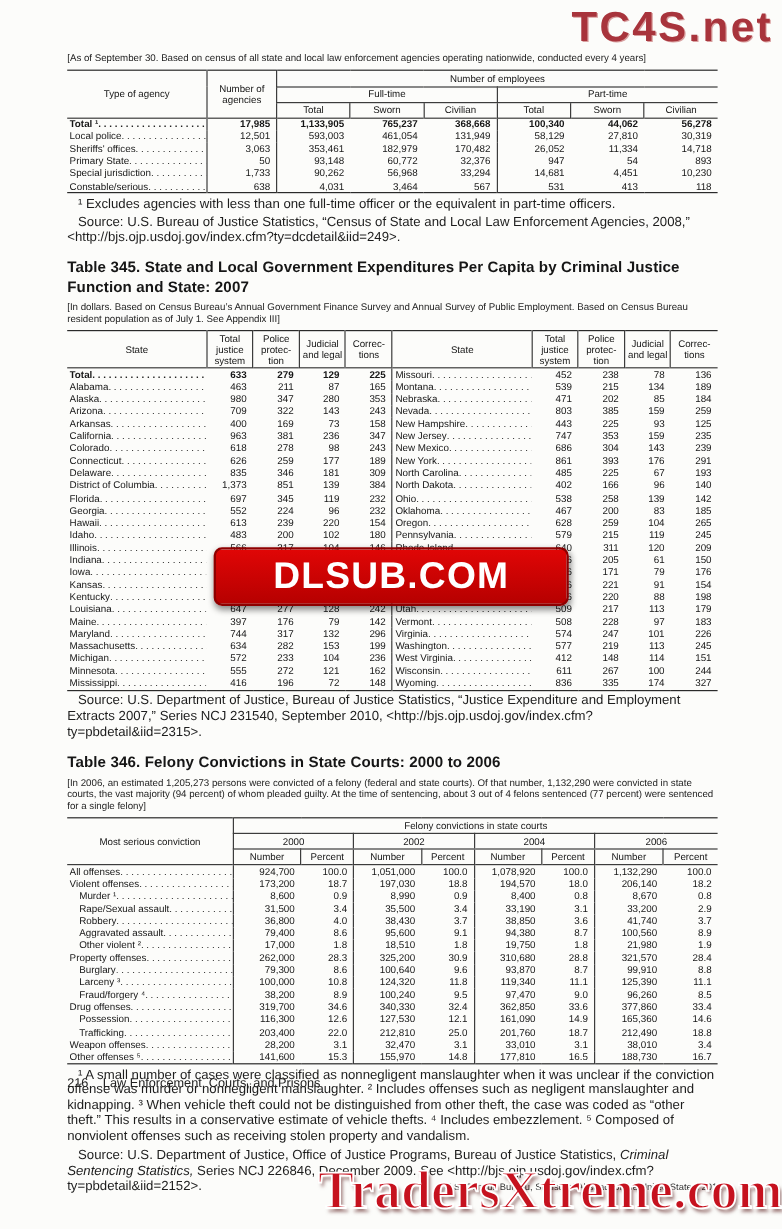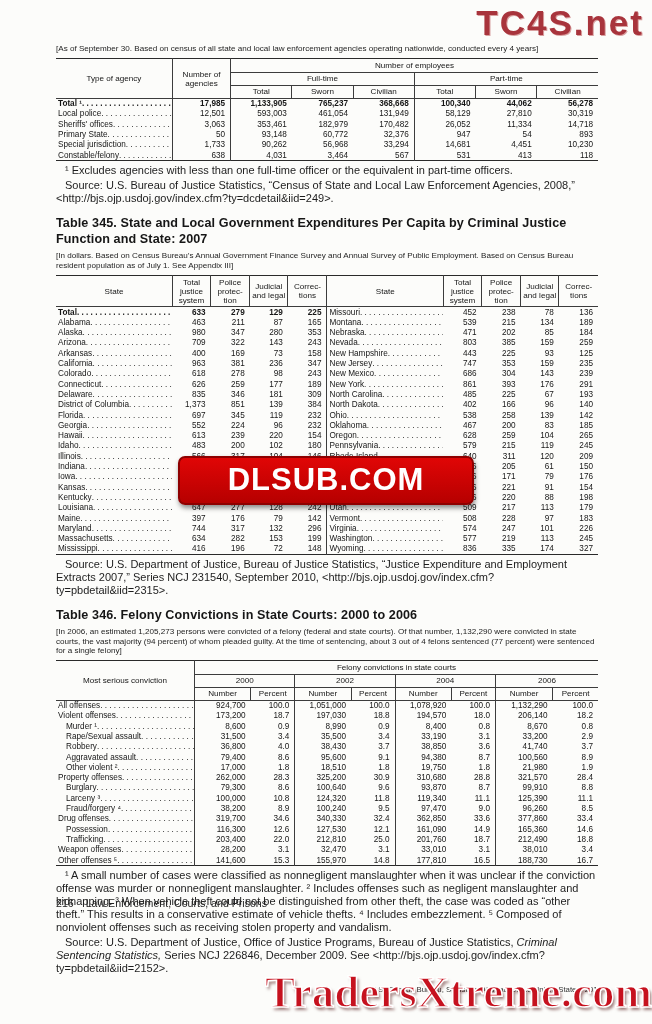--- a/index.html
+++ b/index.html
@@ -164,21 +164,21 @@
             <td class="num vl">90,262</td>
             <td class="num">56,968</td>
             <td class="num">33,294</td>
             <td class="num vl">14,681</td>
             <td class="num">4,451</td>
             <td class="num">10,230</td>
           </tr>
           <tr>
             <td class="lbl">
               <div>
-                <span>Constable/felony</span>
+                <span>Constable/serious</span>
                 <span class="dots"></span>
               </div>
             </td>
             <td class="num vl">638</td>
             <td class="num vl">4,031</td>
             <td class="num">3,464</td>
             <td class="num">567</td>
             <td class="num vl">531</td>
             <td class="num">413</td>
             <td class="num">118</td>
@@ -718,20 +718,64 @@
             <td class="lbl vl">
               <div>
                 <span>Washington</span>
                 <span class="dots"></span>
               </div>
             </td>
             <td class="num">577</td>
             <td class="num">219</td>
             <td class="num">113</td>
             <td class="num">245</td>
+          </tr>
+          <tr>
+            <td class="lbl">
+              <div>
+                <span>Michigan</span>
+                <span class="dots"></span>
+              </div>
+            </td>
+            <td class="num">572</td>
+            <td class="num">233</td>
+            <td class="num">104</td>
+            <td class="num">236</td>
+            <td class="lbl vl">
+              <div>
+                <span>West Virginia</span>
+                <span class="dots"></span>
+              </div>
+            </td>
+            <td class="num">412</td>
+            <td class="num">148</td>
+            <td class="num">114</td>
+            <td class="num">151</td>
+          </tr>
+          <tr>
+            <td class="lbl">
+              <div>
+                <span>Minnesota</span>
+                <span class="dots"></span>
+              </div>
+            </td>
+            <td class="num">555</td>
+            <td class="num">272</td>
+            <td class="num">121</td>
+            <td class="num">162</td>
+            <td class="lbl vl">
+              <div>
+                <span>Wisconsin</span>
+                <span class="dots"></span>
+              </div>
+            </td>
+            <td class="num">611</td>
+            <td class="num">267</td>
+            <td class="num">100</td>
+            <td class="num">244</td>
           </tr>
           <tr>
             <td class="lbl">
               <div>
                 <span>Mississippi</span>
                 <span class="dots"></span>
               </div>
             </td>
             <td class="num">416</td>
             <td class="num">196</td>

